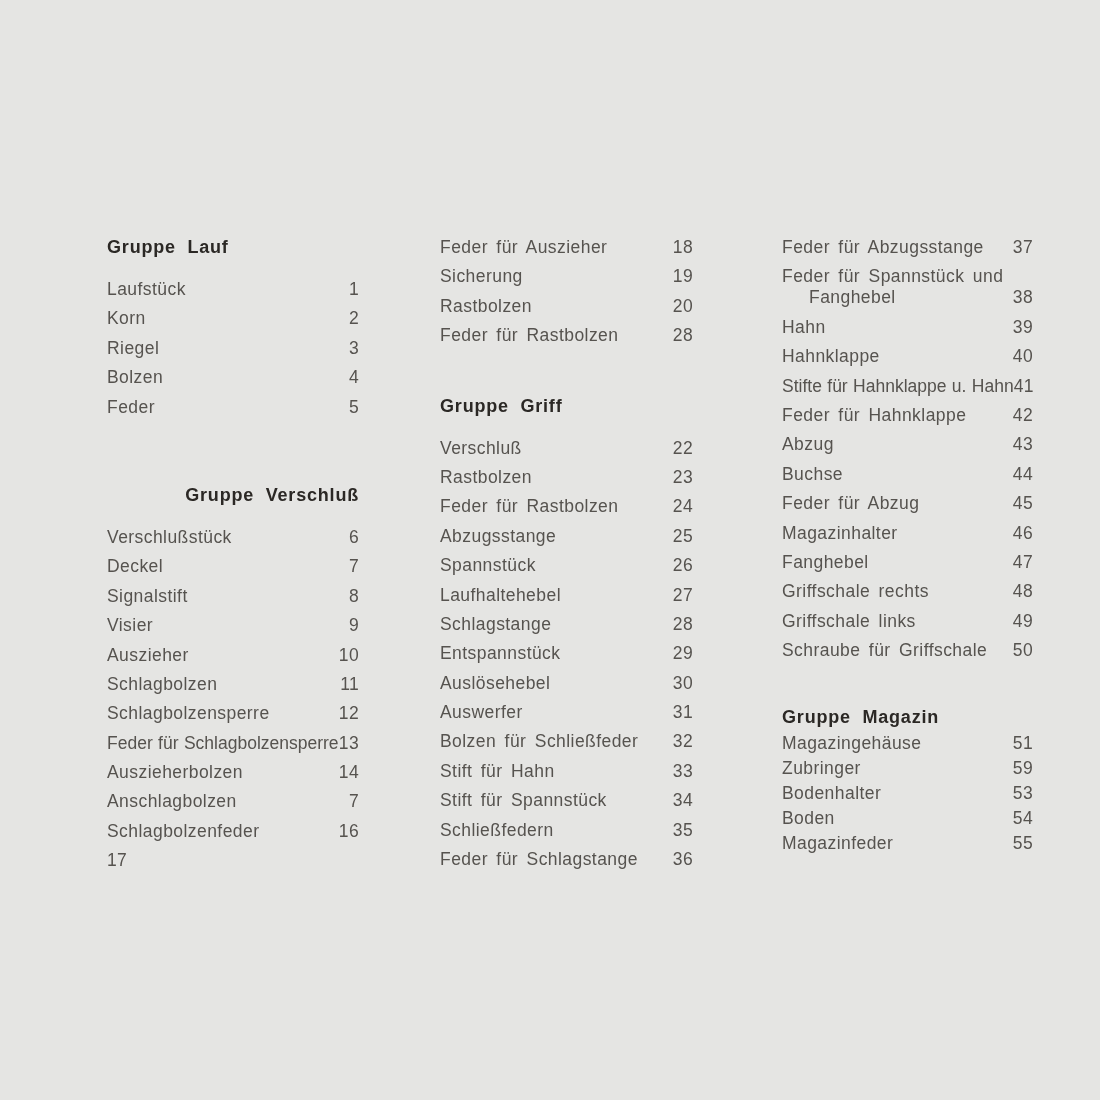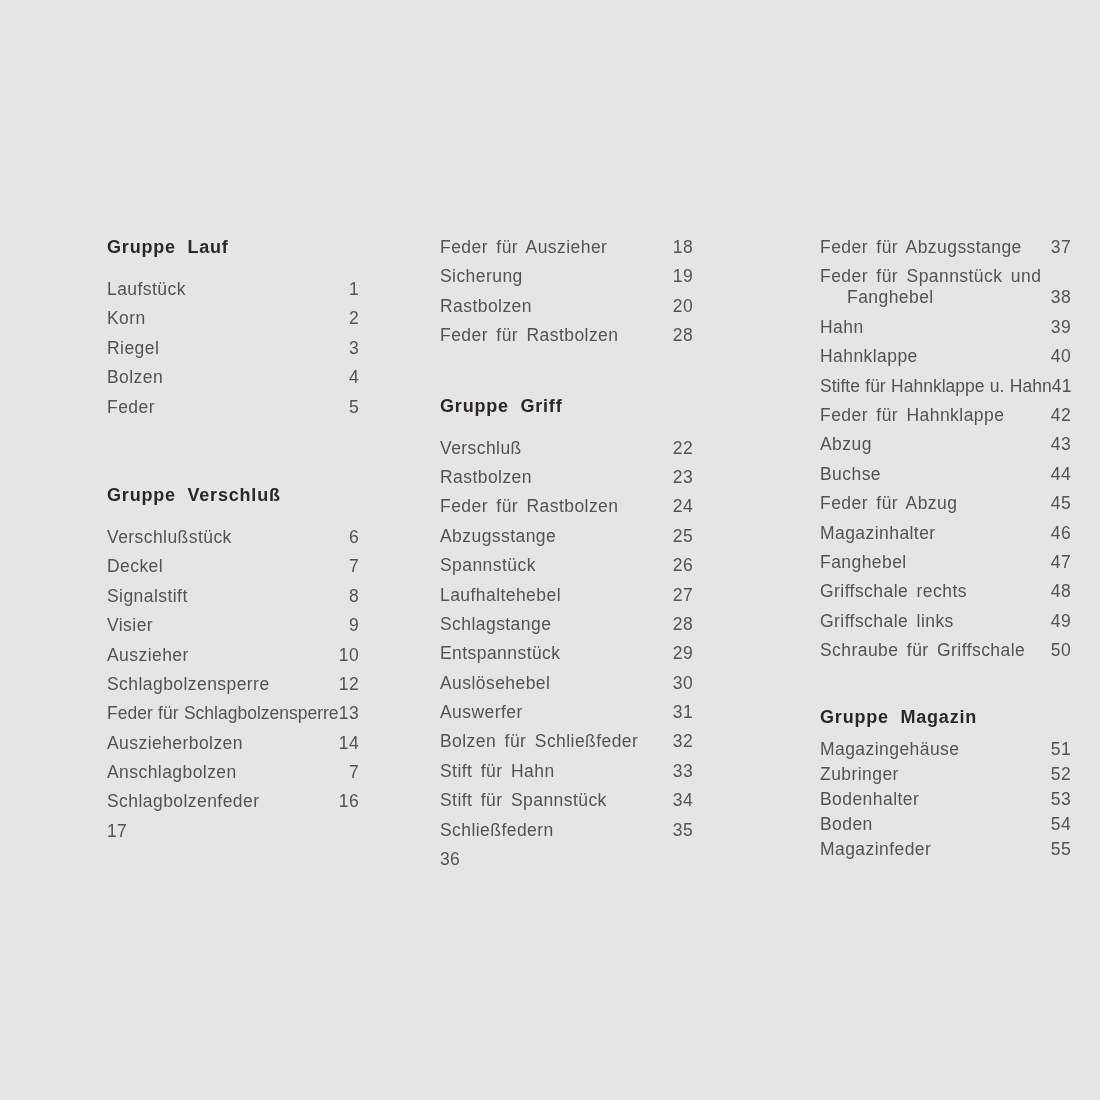--- a/index.html
+++ b/index.html
@@ -21,39 +21,39 @@
     width: 1100px;
     height: 1100px;
     background: var(--bg);
   }
   .column {
     position: absolute;
     top: 237px;
   }
   #column-1 { left: 76px;  width: 252px; margin-left: 31px; }
   #column-2 { left: 440px; width: 253px; }
-  #column-3 { left: 820px; width: 251px; }
+  #column-3 { left: 782px; width: 251px; }
 
   .group-heading {
     height: 20px;
     line-height: 20px;
     font-weight: 700;
     font-size: 18px;
     letter-spacing: 0.045em;
     word-spacing: 0.32em;
     color: var(--heading);
     margin-bottom: 22px;
     white-space: nowrap;
   }
 
   
-  #column-1 .section + .section { margin-top: 59px; }
+  #column-1 .section + .section { margin-top: 59px; text-align: right; }
   #column-2 .section + .section { margin-top: 41px; }
   #column-3 .section + .section { margin-top: 38px; }
-  #column-3 .section + .section .group-heading { margin-bottom: 12px; }
+  #column-3 .section + .section .group-heading { margin-bottom: 6px; }
   #column-3 .section + .section .row { height: 25px; }
 
   .row {
     display: flex;
     justify-content: space-between;
     height: 29.4px;
     line-height: 21px;
     font-size: 17.5px;
     letter-spacing: 0.025em;
     word-spacing: 0.18em;
@@ -113,20 +113,24 @@
         </div>
         <div class="row">
           <span class="label">Visier</span>
           <span class="num">9</span>
         </div>
         <div class="row">
           <span class="label">Auszieher</span>
           <span class="num">10</span>
         </div>
         <div class="row">
+          <span class="label">Schlagbolzen</span>
+          <span class="num">11</span>
+        </div>
+        <div class="row">
           <span class="label">Schlagbolzensperre</span>
           <span class="num">12</span>
         </div>
         <div class="row">
           <span class="label tight">Feder für Schlagbolzensperre</span>
           <span class="num">13</span>
         </div>
         <div class="row">
           <span class="label">Auszieherbolzen</span>
           <span class="num">14</span>
@@ -215,20 +219,21 @@
         </div>
         <div class="row">
           <span class="label">Stift für Spannstück</span>
           <span class="num">34</span>
         </div>
         <div class="row">
           <span class="label">Schließfedern</span>
           <span class="num">35</span>
         </div>
         <div class="row">
+          <span class="label">Feder für Schlagstange</span>
           <span class="num">36</span>
         </div>
       </div>
     </div>
   <div class="column" id="column-3">
       <div class="section">
         <div class="row">
           <span class="label">Feder für Abzugsstange</span>
           <span class="num">37</span>
         </div>
@@ -291,21 +296,21 @@
         </div>
       </div>
       <div class="section">
         <div class="group-heading">Gruppe Magazin</div>
         <div class="row">
           <span class="label">Magazingehäuse</span>
           <span class="num">51</span>
         </div>
         <div class="row">
           <span class="label">Zubringer</span>
-          <span class="num">52</span>
+          <span class="num">59</span>
         </div>
         <div class="row">
           <span class="label">Bodenhalter</span>
           <span class="num">53</span>
         </div>
         <div class="row">
           <span class="label">Boden</span>
           <span class="num">54</span>
         </div>
         <div class="row">

